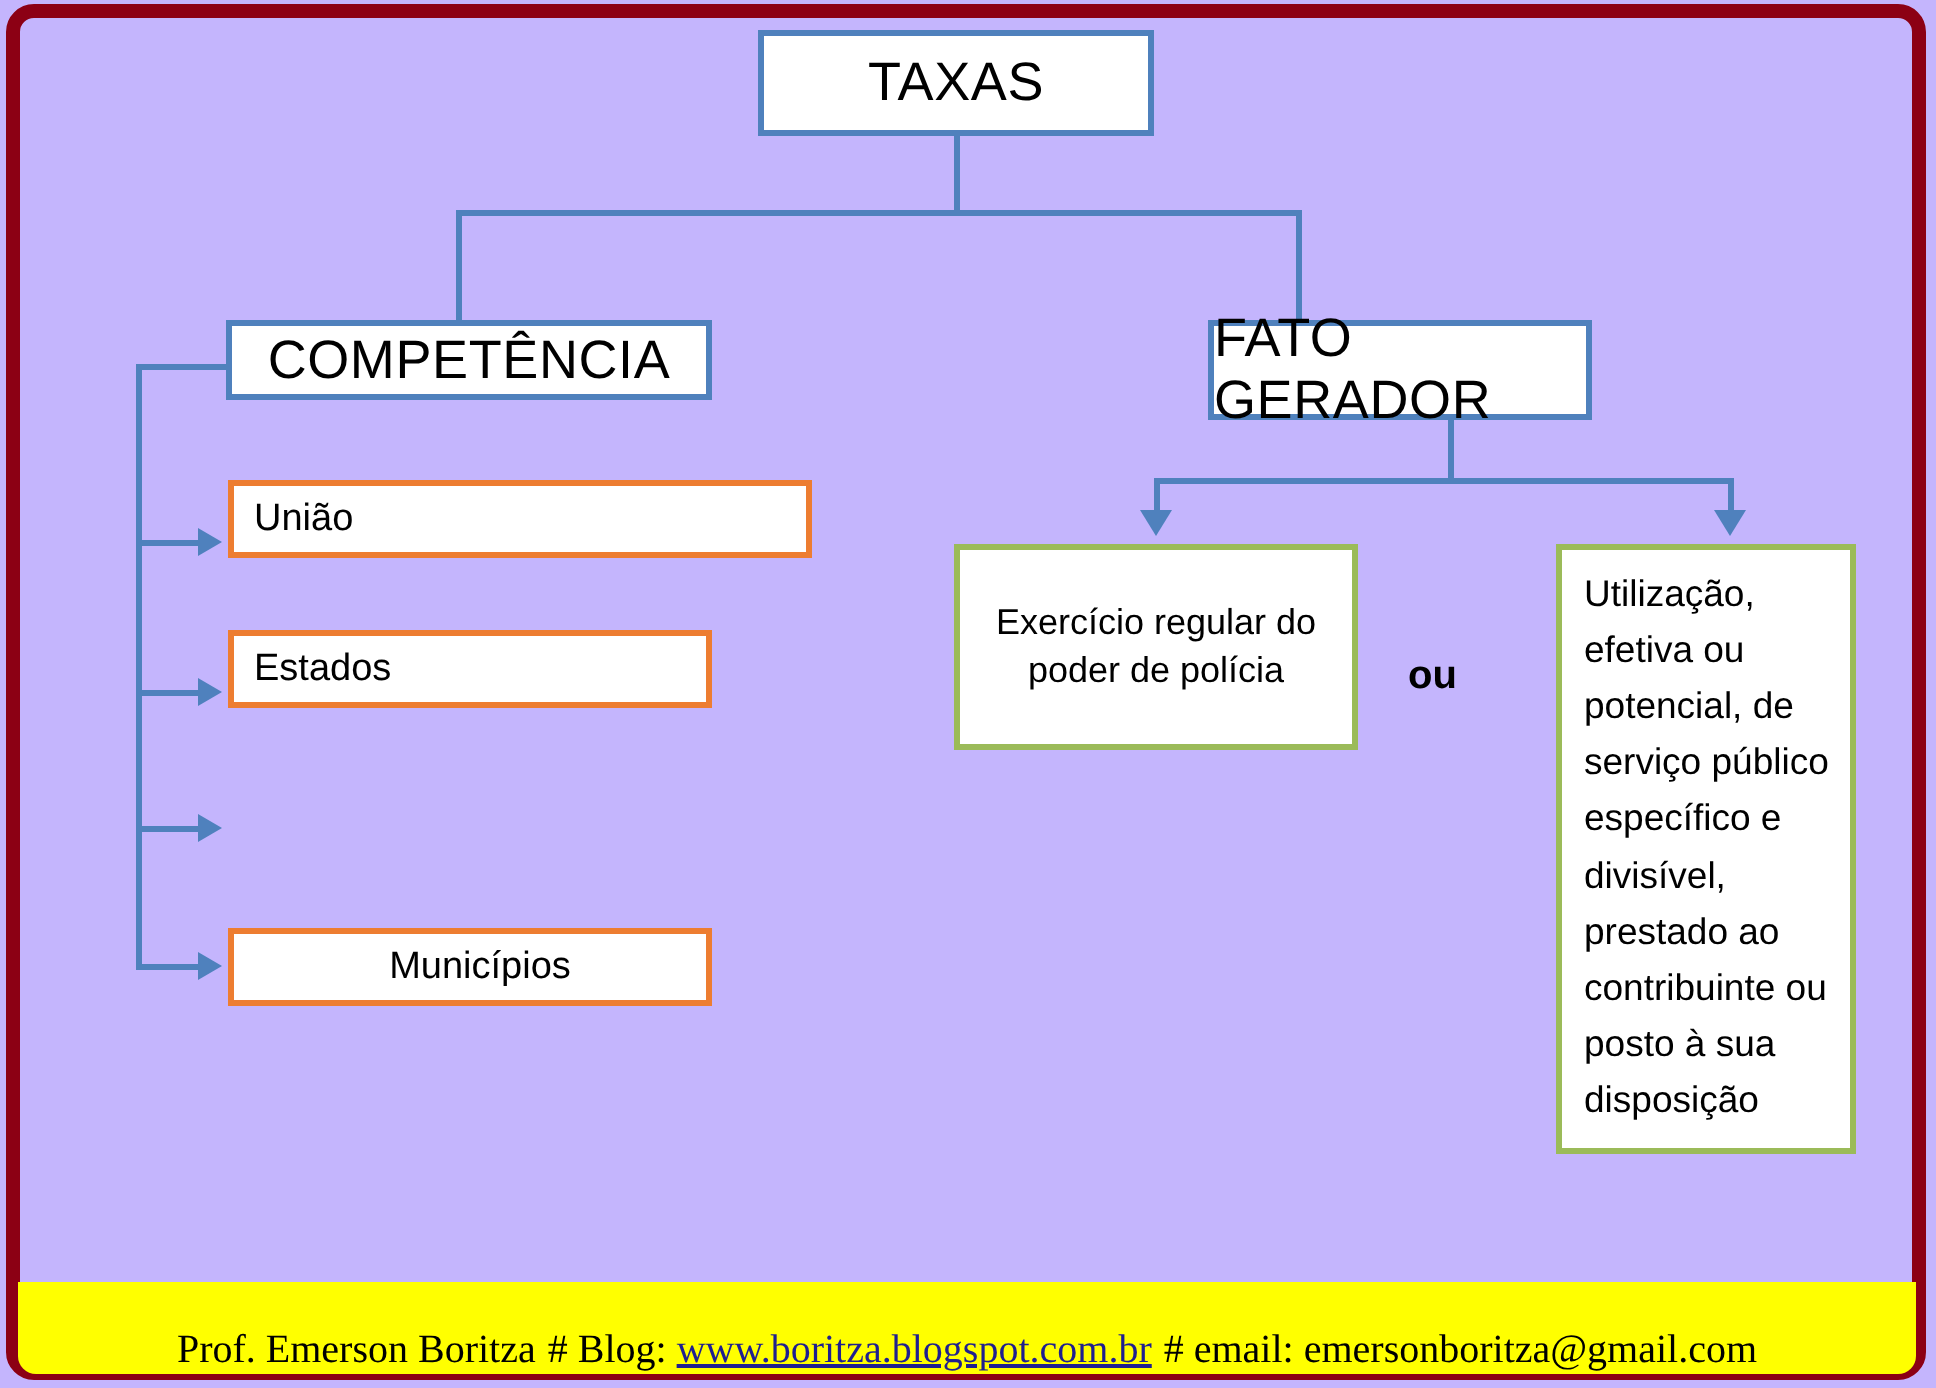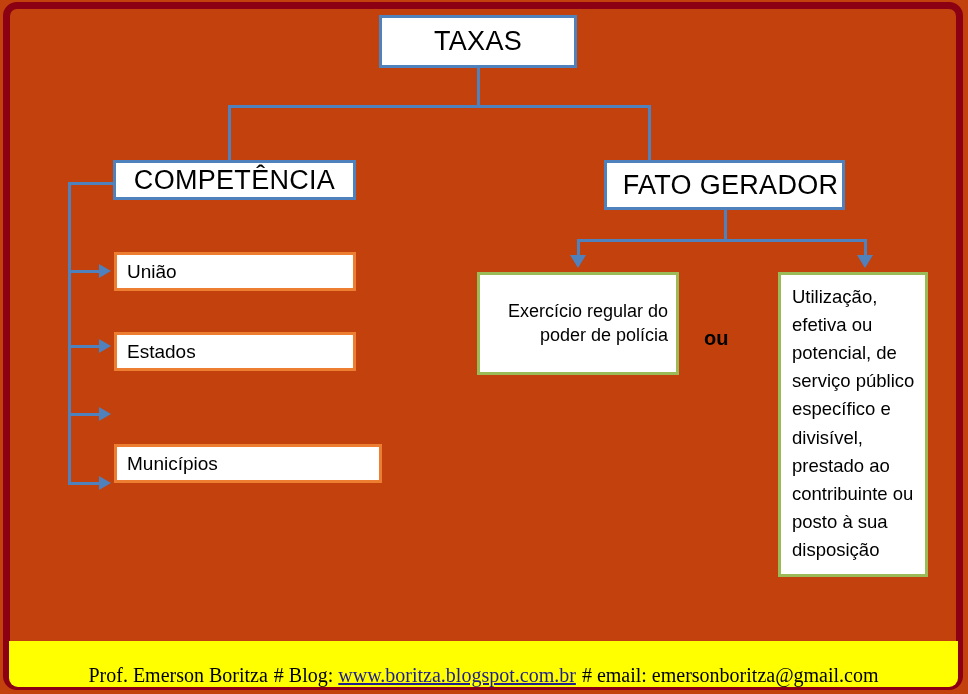--- a/index.html
+++ b/index.html
@@ -8,21 +8,21 @@
     background: #ffffff;
   }
   body {
     font-family: "Liberation Sans", sans-serif;
   }
 
   #page {
     position: relative;
     width: 968px;
     height: 694px;
-    background: #c2410c;
+    background: #c4b5fd;
     overflow: hidden;
   }
 
   
   #red-frame {
     position: absolute;
     left: 3px;
     top: 2px;
     width: 960px;
     height: 688px;
@@ -70,21 +70,21 @@
 
   
   .box-green {
     border: 3px solid #9BBB59;
     font-size: 18px;
     color: #000000;
     line-height: 1.33;
   }
   .box-green.centered {
     justify-content: center;
-    text-align: right;
+    text-align: center;
     padding: 0 8px;
   }
   .box-green.lefted {
     align-items: flex-start;
     justify-content: flex-start;
     text-align: left;
     padding: 8px 6px 6px 11px;
     font-size: 18.5px;
     line-height: 1.52;
   }
@@ -187,34 +187,34 @@
     <div class="arrow-down" style="left:857px; top:255px;"></div>
 
     <div class="box box-blue" style="left:379px; top:15px; width:198px; height:53px;">
       <span>TAXAS</span>
     </div>
 
     <div class="box box-blue" style="left:113px; top:160px; width:243px; height:40px;">
       <span>COMPETÊNCIA</span>
     </div>
 
-    <div class="box box-blue" style="left:604px; top:160px; width:241px; height:50px;padding-left:12px;">
+    <div class="box box-blue" style="left:604px; top:160px; width:192px; height:50px;">
       <span>FATO GERADOR</span>
     </div>
 
-    <div class="box box-orange" style="left:114px; top:252px; width:242px; height:39px;">
+    <div class="box box-orange" style="left:114px; top:240px; width:292px; height:39px;">
       <span>União</span>
     </div>
 
-    <div class="box box-orange" style="left:114px; top:332px; width:242px; height:39px;">
+    <div class="box box-orange" style="left:114px; top:315px; width:242px; height:39px;">
       <span>Estados</span>
     </div>
 
 
-    <div class="box box-orange" style="left:114px; top:444px; width:268px; height:39px;">
+    <div class="box box-orange" style="left:114px; top:464px; width:242px; height:39px;justify-content:center;">
       <span>Municípios</span>
     </div>
 
     <div class="box box-green centered" style="left:477px; top:272px; width:202px; height:103px;">
       <span>Exercício  regular do poder de polícia</span>
     </div>
 
     <div class="or-label" style="left:704px; top:327px;">
       <span>ou</span>
     </div>

